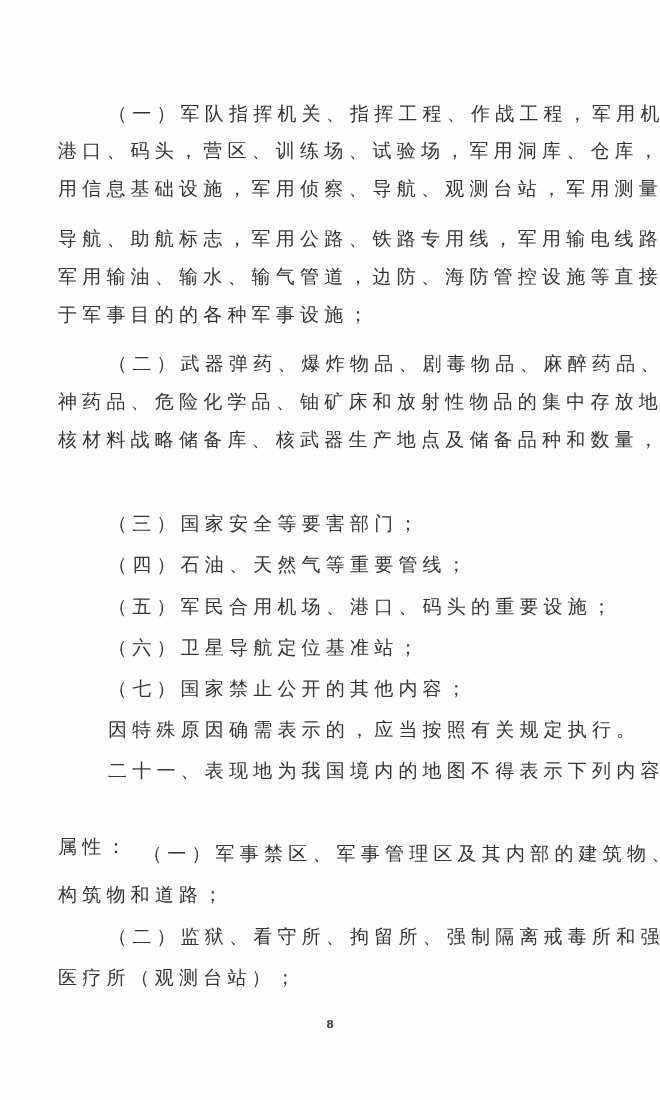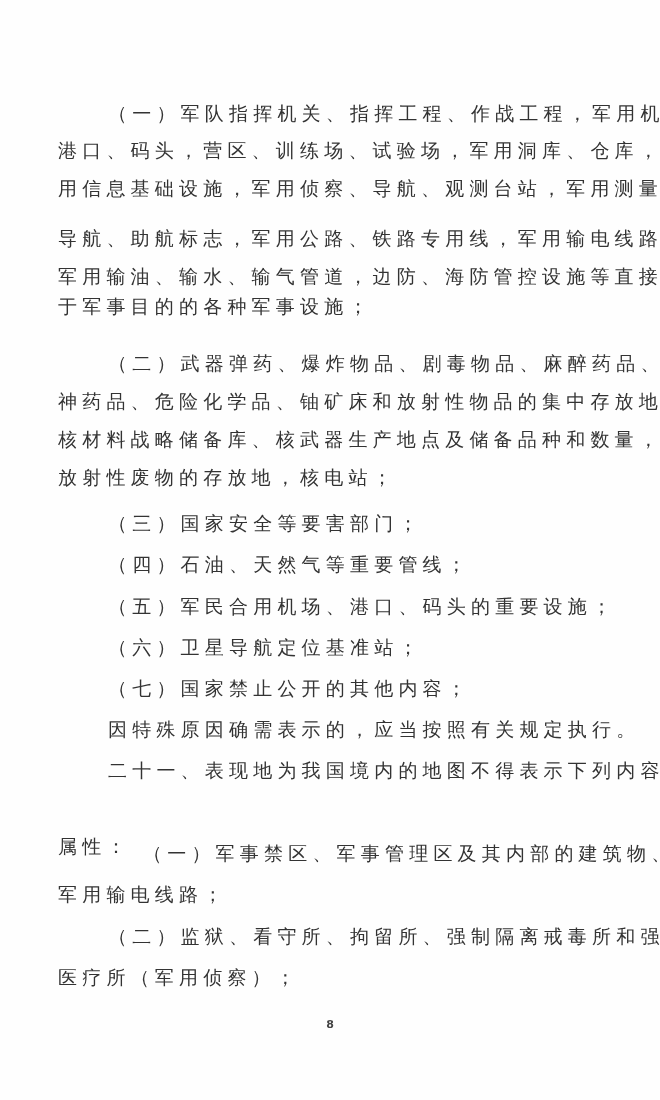--- a/index.html
+++ b/index.html
@@ -25,38 +25,37 @@
 </head>
 <body>
 
 <div class="page">
 
   <div class="line indent" style="top:100px">（一）军队指挥机关、指挥工程、作战工程，军用机场、</div>
   <div class="line" style="top:137px">港口、码头，营区、训练场、试验场，军用洞库、仓库，军</div>
   <div class="line" style="top:175px">用信息基础设施，军用侦察、导航、观测台站，军用测量、</div>
   <div class="line" style="top:225px">导航、助航标志，军用公路、铁路专用线，军用输电线路，</div>
   <div class="line" style="top:263px">军用输油、输水、输气管道，边防、海防管控设施等直接用</div>
-  <div class="line" style="top:293px">于军事目的的各种军事设施；</div>
+  <div class="line" style="top:301px">于军事目的的各种军事设施；</div>
 
   <div class="line indent" style="top:350px">（二）武器弹药、爆炸物品、剧毒物品、麻醉药品、精</div>
   <div class="line" style="top:388px">神药品、危险化学品、铀矿床和放射性物品的集中存放地，</div>
   <div class="line" style="top:426px">核材料战略储备库、核武器生产地点及储备品种和数量，高</div>
-  <div class="line" style="top:464px">放射性废物的存放地，核电站；</div>
 
   <div class="line indent" style="top:510px">（三）国家安全等要害部门；</div>
   <div class="line indent" style="top:551px">（四）石油、天然气等重要管线；</div>
   <div class="line indent" style="top:593px">（五）军民合用机场、港口、码头的重要设施；</div>
   <div class="line indent" style="top:634px">（六）卫星导航定位基准站；</div>
   <div class="line indent" style="top:675px">（七）国家禁止公开的其他内容；</div>
 
   <div class="line indent" style="top:716px">因特殊原因确需表示的，应当按照有关规定执行。</div>
 
   <div class="line indent" style="top:757px">二十一、表现地为我国境内的地图不得表示下列内容的</div>
   <div class="line" style="top:833px">属性：</div>
 
   <div class="line indent-x" style="top:840px">（一）军事禁区、军事管理区及其内部的建筑物、</div>
-  <div class="line" style="top:881px">军用输电线路；</div>
+  <div class="line" style="top:881px">构筑物和道路；</div>
 
   <div class="line indent" style="top:923px">（二）监狱、看守所、拘留所、强制隔离戒毒所和强制</div>
-  <div class="line" style="top:964px">医疗所（军用侦察）；</div>
+  <div class="line" style="top:964px">医疗所（观测台站）；</div>
 
   <div class="page-number">8</div>
 </div>
 
 </body></html>

